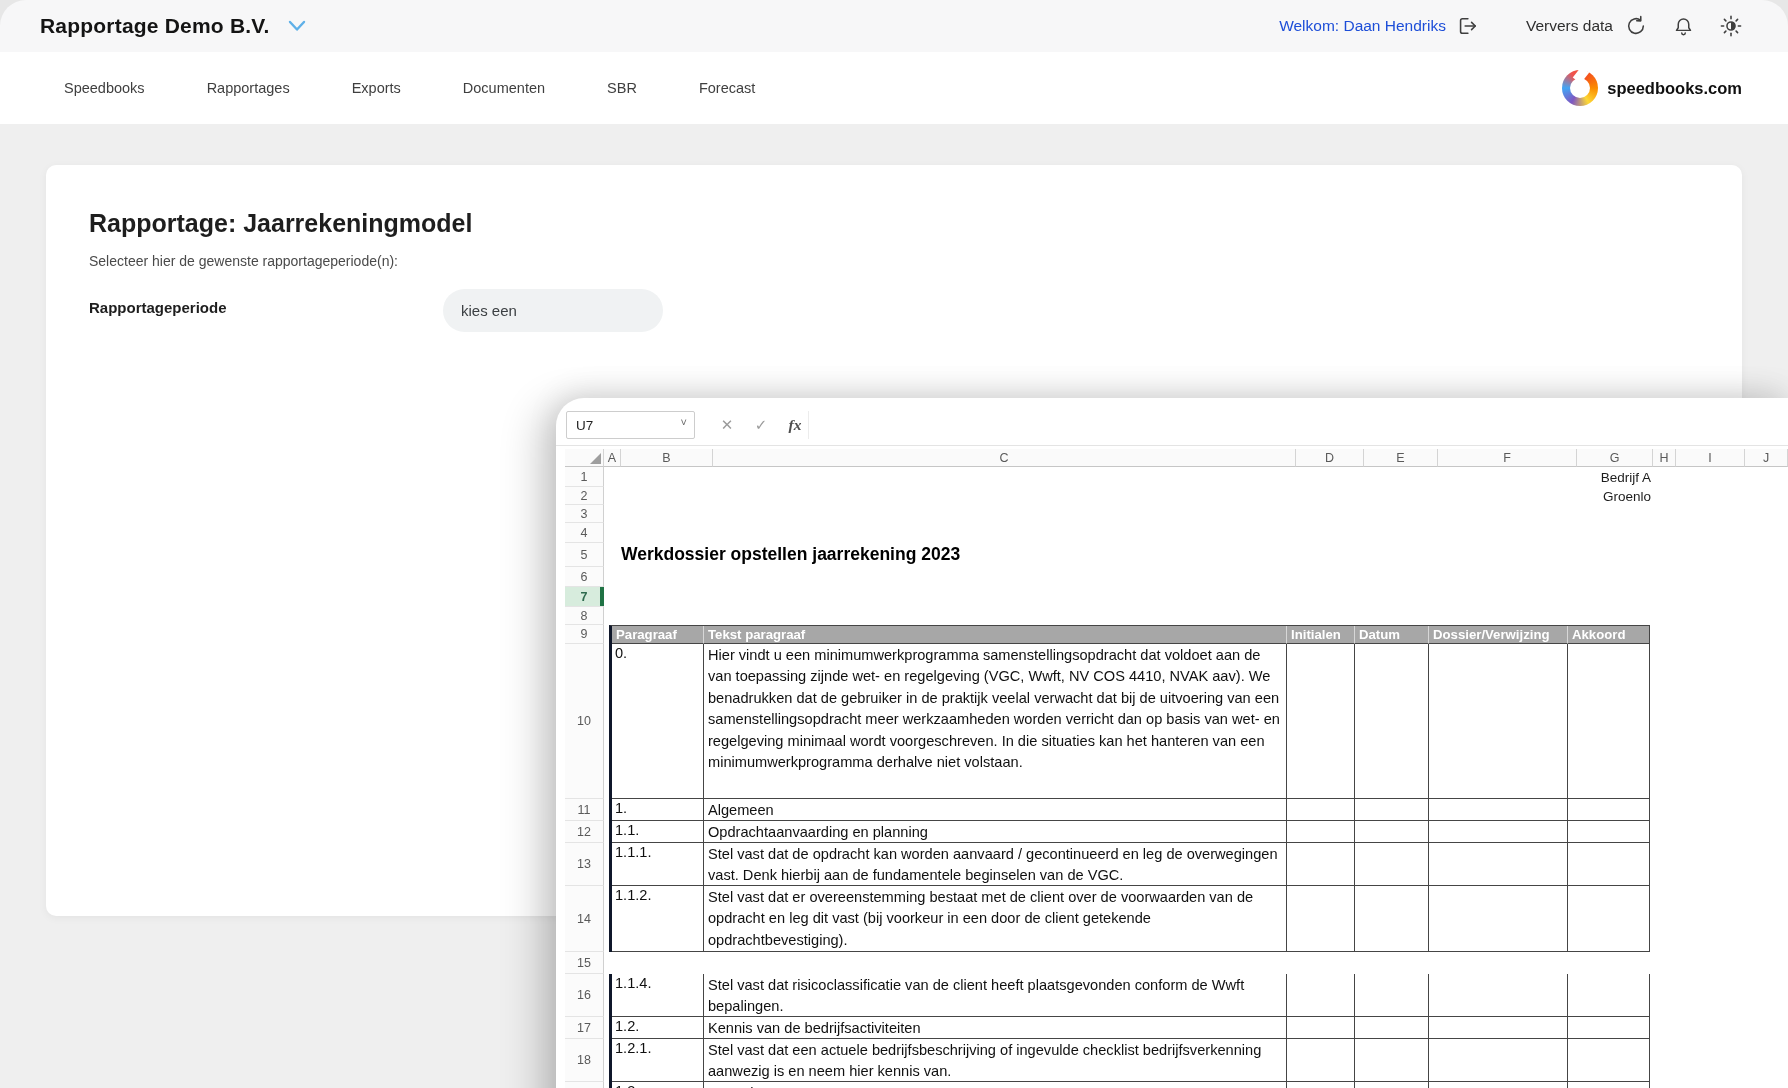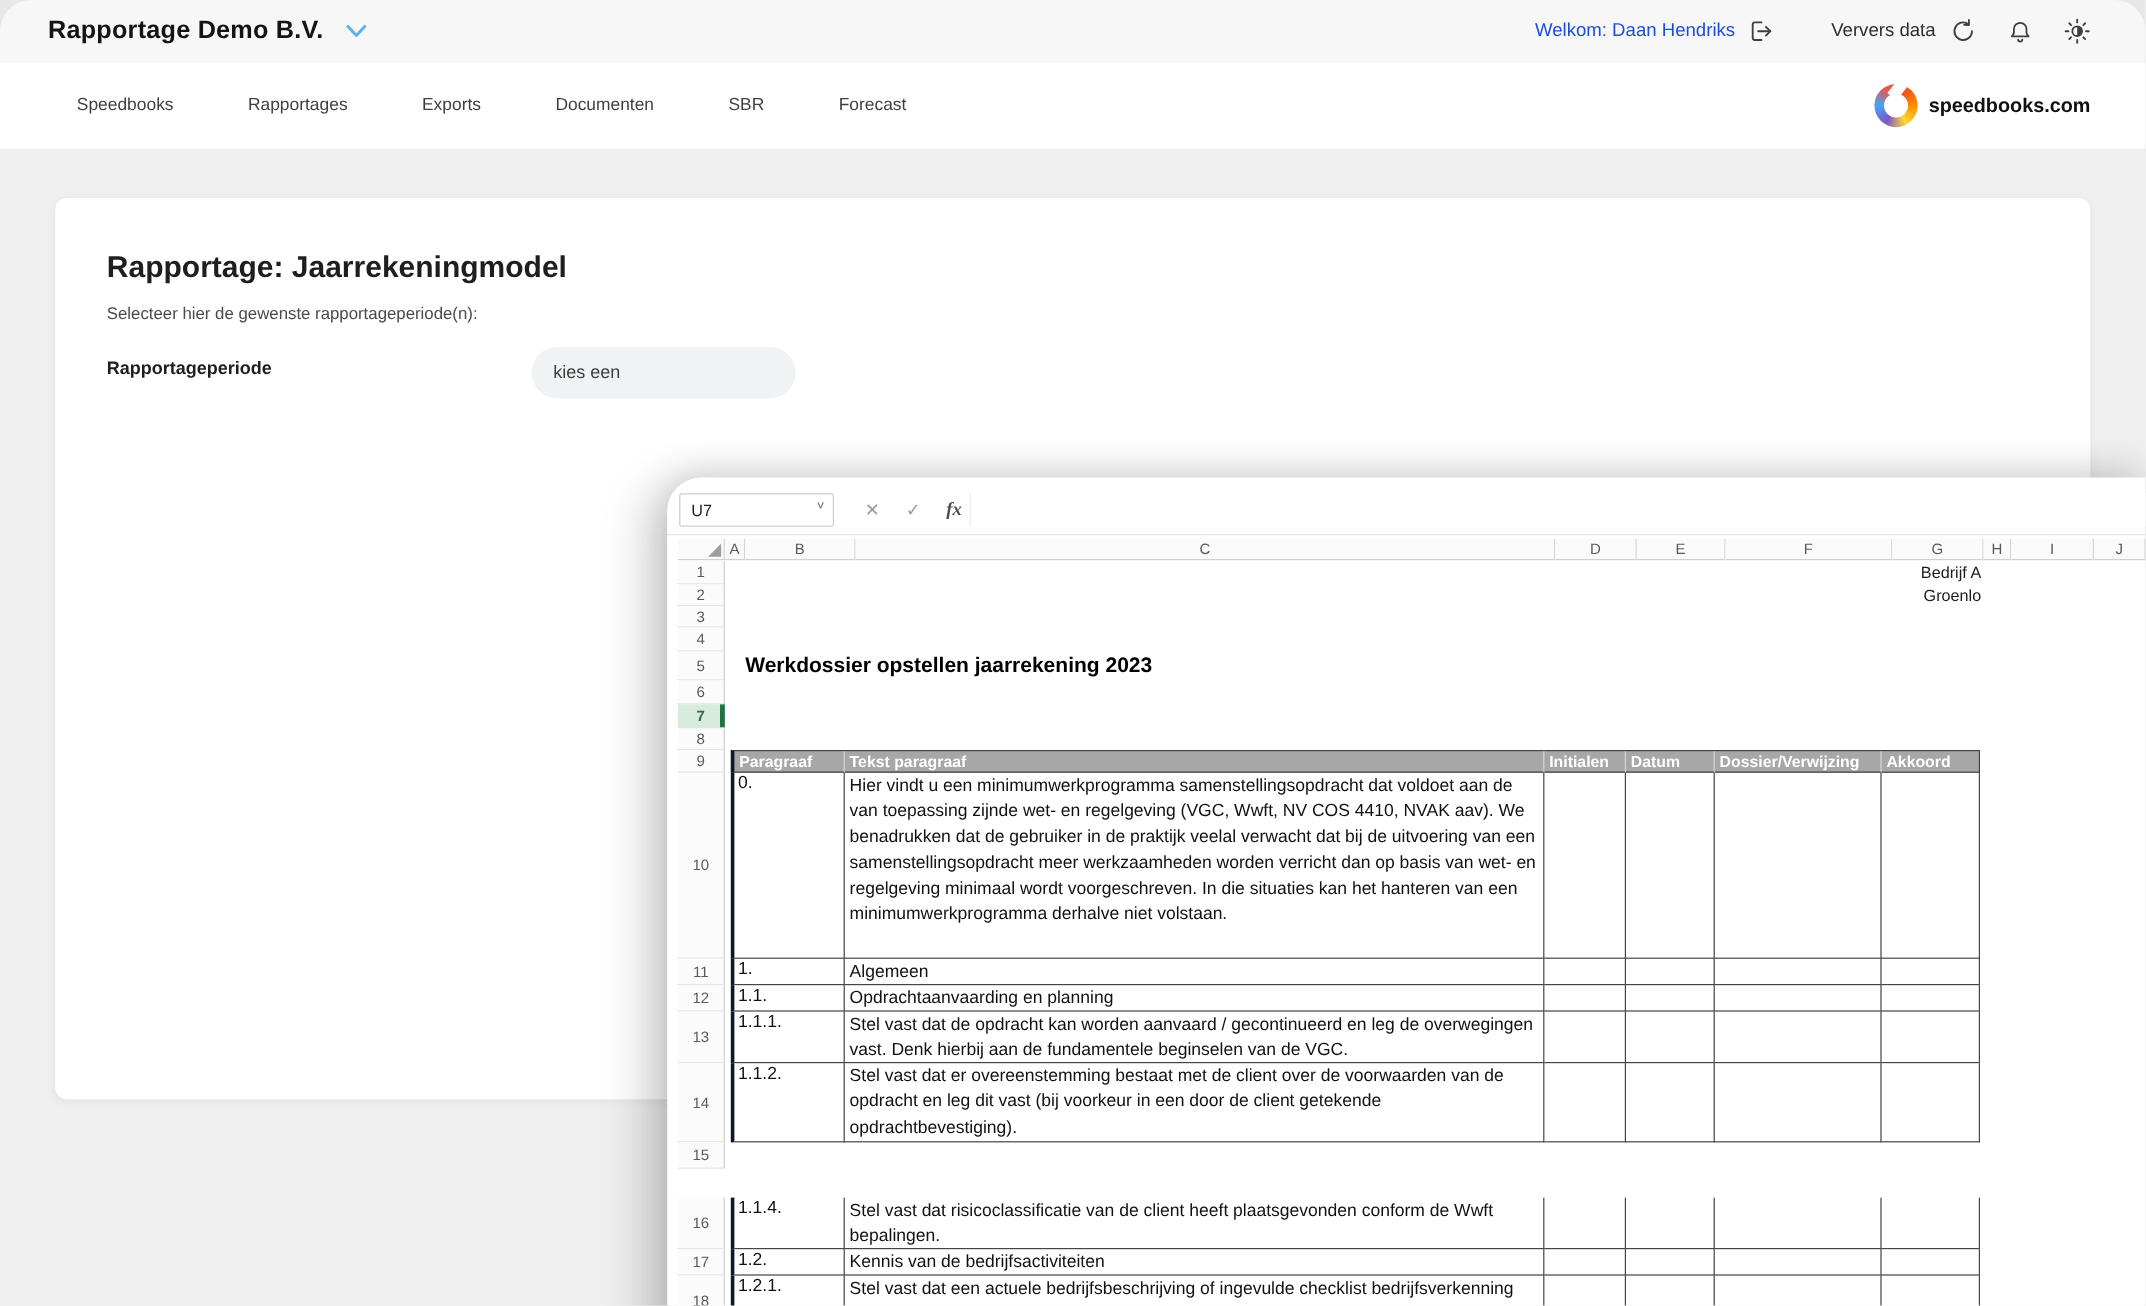--- a/index.html
+++ b/index.html
@@ -290,21 +290,21 @@
             <div class="cell tcell" style="width: 583px;">Stel vast dat er overeenstemming bestaat met de client over de voorwaarden van de opdracht en leg dit vast (bij voorkeur in een door de client getekende opdrachtbevestiging).</div>
             <div class="cell ecell" style="width: 68px;"></div>
             <div class="cell ecell" style="width: 74px;"></div>
             <div class="cell ecell" style="width: 139px;"></div>
             <div class="cell ecell" style="width: 82px;"></div>
           </div>
         </div>
         <div class="sheet-row" style="height: 22px;">
           <div class="rownum">15</div>
         </div>
-        <div class="sheet-row" style="height: 43px; margin-top: 24px;">
+        <div class="sheet-row" style="height: 43px;">
           <div class="rownum">16</div>
           <div class="ptable">
             <div class="cell pcell" style="width: 92px;">1.1.4.</div>
             <div class="cell tcell" style="width: 583px;">Stel vast dat risicoclassificatie van de client heeft plaatsgevonden conform de Wwft bepalingen.</div>
             <div class="cell ecell" style="width: 68px;"></div>
             <div class="cell ecell" style="width: 74px;"></div>
             <div class="cell ecell" style="width: 139px;"></div>
             <div class="cell ecell" style="width: 82px;"></div>
           </div>
         </div>

